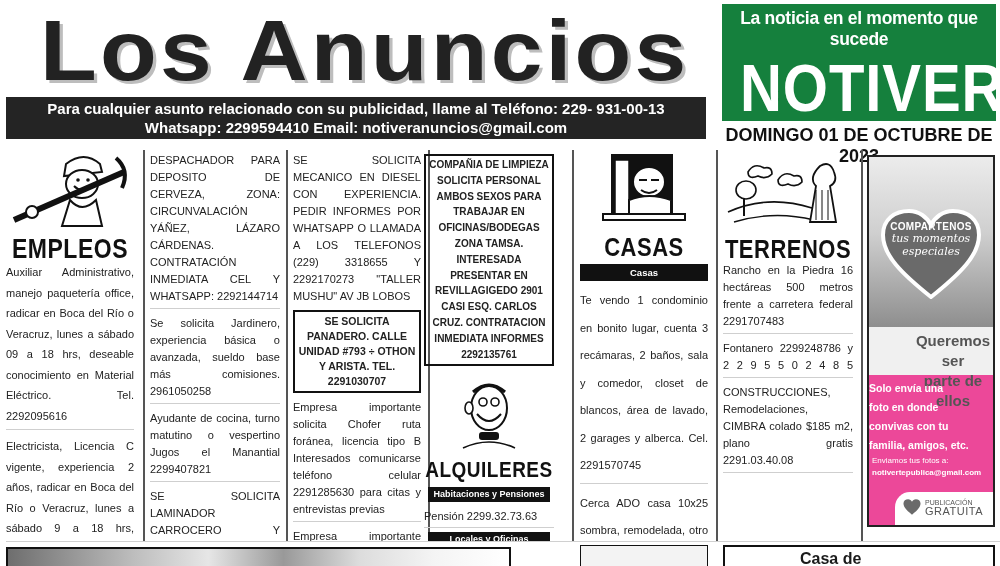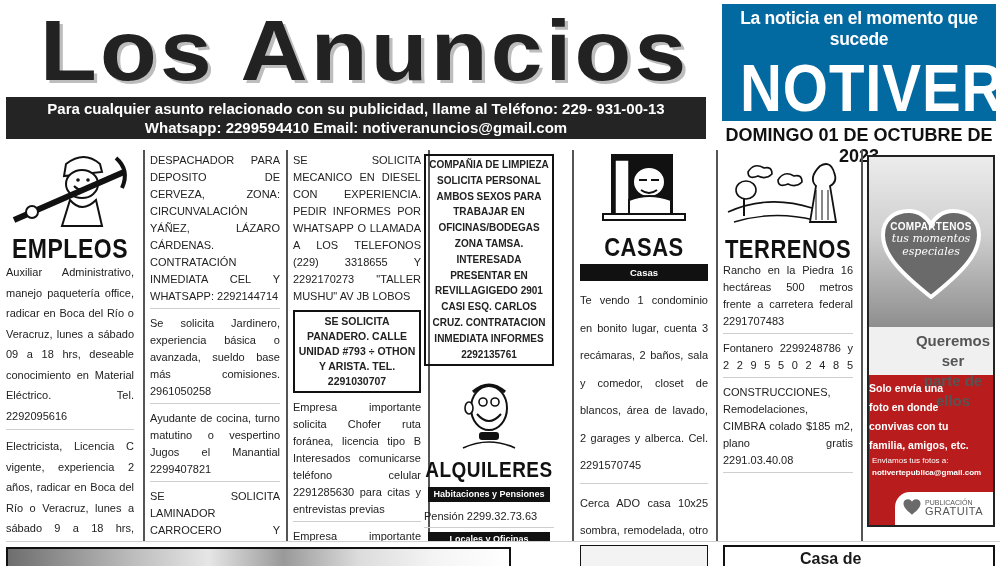--- a/index.html
+++ b/index.html
@@ -14,21 +14,21 @@
     text-shadow: 3px 3px 0 #bdbdbd; transform: scaleX(1.08); transform-origin: left center;
     white-space: nowrap;
   }
   .contact-bar {
     position: absolute; left: 6px; top: 97px; width: 700px; height: 42px;
     background: #242424; color: #fff; text-align: center;
     font-size: 15px; font-weight: bold; line-height: 19px; padding-top: 2px;
   }
   .notiver-box {
     position: absolute; left: 722px; top: 4px; width: 274px; height: 117px;
-    background: #0369a1; color: #fff; text-align: center;
+    background: #15803d; color: #fff; text-align: center;
   }
   .notiver-tagline { font-size: 17.5px; font-weight: bold; margin-top: 4px; letter-spacing: -0.3px; }
   .notiver-logo {
     font-size: 66px; font-weight: 900; line-height: 76px; letter-spacing: 1px;
     transform: scaleX(0.88); display: inline-block;
   }
   .edition-date {
     position: absolute; left: 722px; top: 125px; width: 274px; text-align: center;
     font-size: 18px; font-weight: bold; color: #111;
   }
@@ -54,21 +54,21 @@
   .section-art { position: relative; text-align: center; }
   .section-title {
     font-family: "Liberation Sans", sans-serif; font-weight: 900; color: #111;
     font-size: 23px; letter-spacing: 0.5px; line-height: 26px; text-align: center;
     transform: scaleY(1.2);
   }
 
   
   .promo {
     position: absolute; left: 867px; top: 155px; width: 128px; height: 372px;
-    border: 2px solid #222; background: #b91c1c; overflow: hidden;
+    border: 2px solid #222; background: #ec4899; overflow: hidden;
   }
   .promo-photo {
     position: absolute; left: 0; top: 0; width: 124px; height: 170px;
     background: linear-gradient(180deg, #ececec 0%, #cfcfcf 45%, #8e8e8e 100%);
   }
   .promo-heart {
     position: absolute; left: 12px; top: 52px; width: 100px; height: 90px;
   }
   .promo-heart-text {
     position: absolute; left: 12px; top: 64px; width: 100px; text-align: center; color: #fff;

